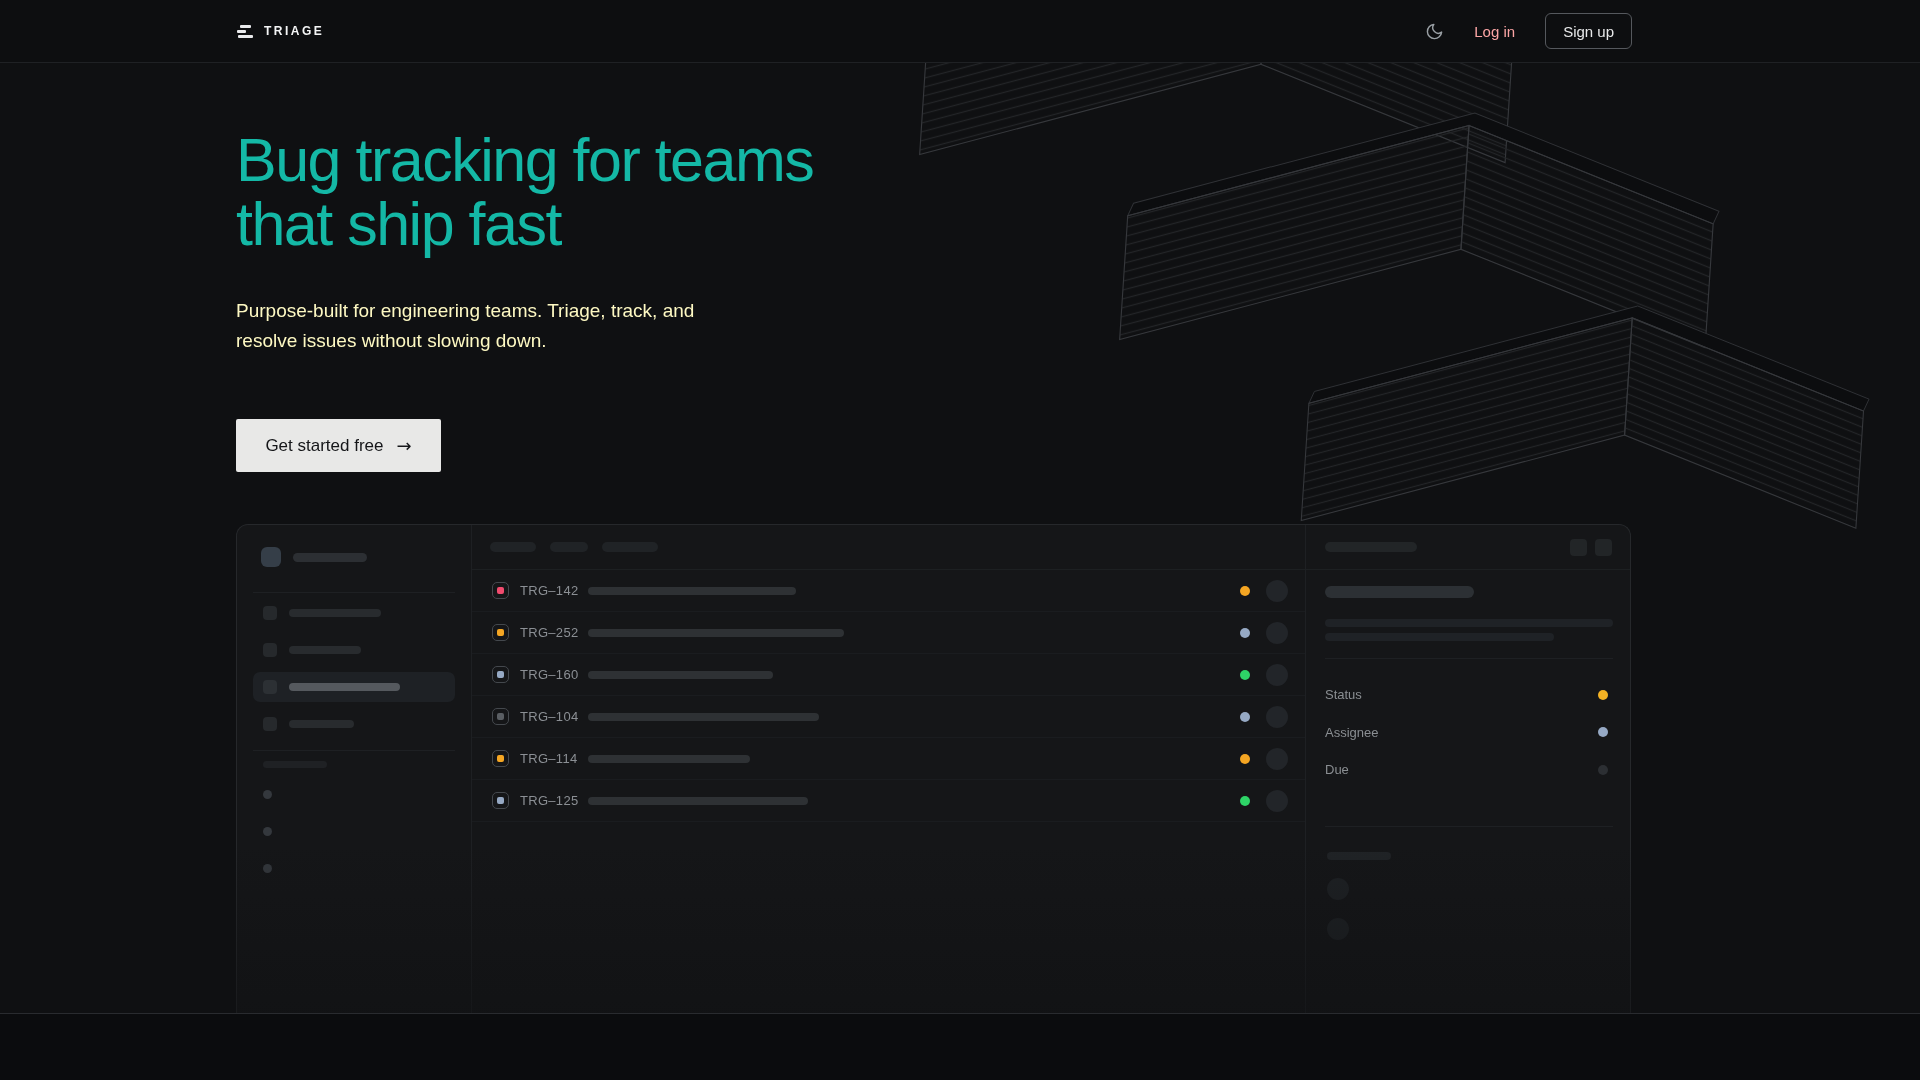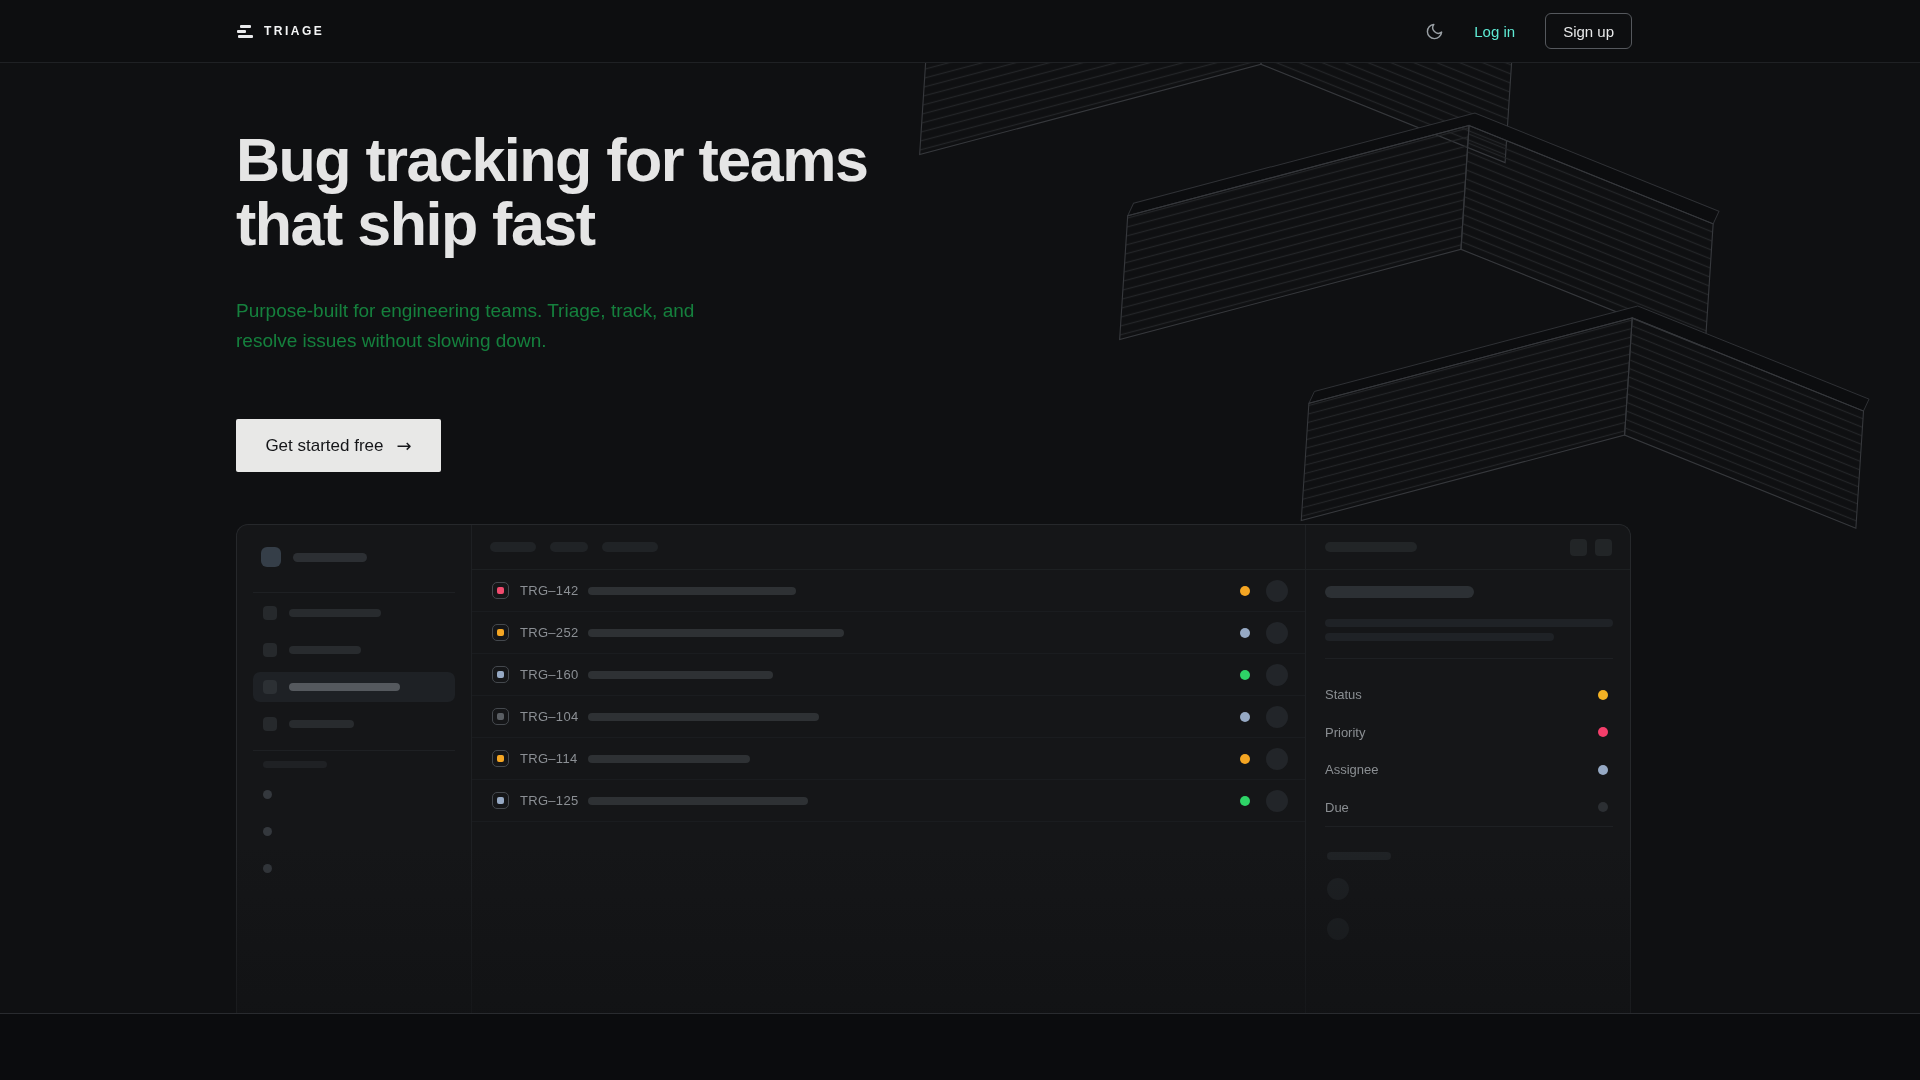--- a/index.html
+++ b/index.html
@@ -17,30 +17,30 @@
          padding:0 288px 0 236px; }
   .brand { display:flex; align-items:center; gap:12px; cursor:pointer; }
   .brand-glyph { display:flex; flex-direction:column; gap:2px; width:16px; }
   .brand-glyph i { display:block; height:3px; background:#e9eaec; border-radius:1px; }
   .brand-glyph i:nth-child(1){ width:11px; margin-left:4px; }
   .brand-glyph i:nth-child(2){ width:9px;  margin-left:1px; }
   .brand-glyph i:nth-child(3){ width:15px; margin-left:2px; }
   .brand-name { color:#f4f5f6; font-size:12px; font-weight:700; letter-spacing:2.5px; }
   .nav-right { display:flex; align-items:center; gap:30px; }
   .theme-btn { width:20px; height:20px; display:flex; align-items:center; justify-content:center; cursor:pointer; }
-  .login { color:#5eead4; font-size:15px; cursor:pointer; }
+  .login { color:#fca5a5; font-size:15px; cursor:pointer; }
   .signup { height:36px; padding:0 17px; display:flex; align-items:center;
             border:1px solid #55585d; border-radius:6px; color:#e8e9ea;
             font-size:15px; background:transparent; cursor:pointer; }
 
   
   .hero { position:absolute; left:236px; top:128px; z-index:20; }
-  .hero h1 { color:#e5e5e5; font-size:61px; line-height:64px; font-weight:700; letter-spacing:-1.5px; }
+  .hero h1 { color:#14b8a6; font-size:61px; line-height:64px; font-weight:400; letter-spacing:-1.5px; }
   .hero h1 span { display:block; }
-  .hero-sub { margin-top:40px; color:#15803d; font-size:19px; line-height:30px; font-weight:400; }
+  .hero-sub { margin-top:40px; color:#fef9c3; font-size:19px; line-height:30px; font-weight:400; }
   .hero-sub span { display:block; }
   .cta { margin-top:63px; height:53px; width:205px; background:#e8e8e7; border:none; border-radius:2px;
          display:inline-flex; align-items:center; justify-content:center; gap:13px;
          color:#151619; font-size:17px; font-weight:500; cursor:pointer;
          font-family:"Liberation Sans","DejaVu Sans",sans-serif; }
   .cta .arr { font-family:"DejaVu Sans",sans-serif; font-size:18px; font-weight:400; }
 
   
   .panel { position:absolute; left:236px; top:524px; width:1395px; height:489px;
            background:#151618; border:1px solid #26282b; border-bottom:none;
@@ -281,24 +281,20 @@
       <span class="det-title"></span>
       <span class="det-line dl1"></span>
       <span class="det-line dl2"></span>
       <div class="det-div" style="top:133px"></div>
       <div class="fields">
         <div class="field">
           <span class="flabel">Status</span>
           <span class="fdot" style="background-color: rgb(245, 179, 36);"></span>
         </div>
         <div class="field">
-          <span class="flabel">Priority</span>
-          <span class="fdot" style="background-color: rgb(244, 63, 107);"></span>
-        </div>
-        <div class="field">
           <span class="flabel">Assignee</span>
           <span class="fdot" style="background-color: rgb(150, 169, 196);"></span>
         </div>
         <div class="field">
           <span class="flabel">Due</span>
           <span class="fdot" style="background-color: rgb(44, 47, 51);"></span>
         </div>
       </div>
       <div class="det-div" style="top:301px"></div>
       <span class="det-act-pill"></span>

